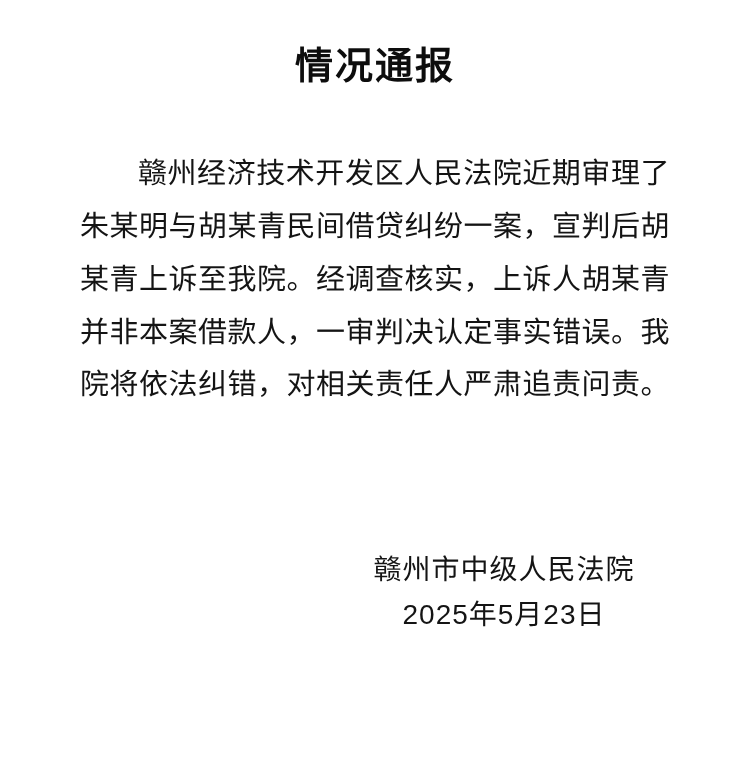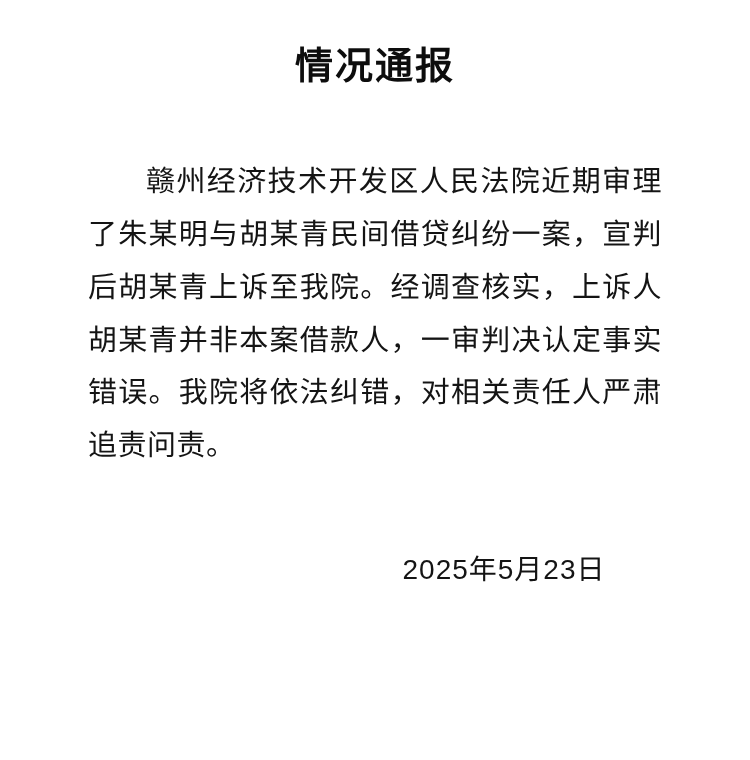--- a/index.html
+++ b/index.html
@@ -26,21 +26,21 @@
     text-align: center;
     font-size: 38px;
     font-weight: 700;
     letter-spacing: 2px;
     color: #0d0d0d;
     margin: 0;
     padding-top: 42px;
     line-height: 1.3;
   }
   .body-block {
-    margin: 16px;
+    margin: 8px;
     padding: 48px 72px 0 72px;
   }
   .body-text {
     font-size: 29px;
     line-height: 1.82;
     color: #141414;
     text-align: justify;
     text-justify: inter-character;
     text-indent: 2em;
     margin: 0;
@@ -73,16 +73,17 @@
 
 <div class="page">
 
   <h1 class="doc-title">情况通报</h1>
 
   <div class="body-block">
     <p class="body-text">赣州经济技术开发区人民法院近期审理了朱某明与胡某青民间借贷纠纷一案，宣判后胡某青上诉至我院。经调查核实，上诉人胡某青并非本案借款人，一审判决认定事实错误。我院将依法纠错，对相关责任人严肃追责问责。</p>
   </div>
 
   <div class="signature-block">
+    <div class="sign-org">赣州市中级人民法院</div>
     <div class="sign-date">2025年5月23日</div>
   </div>
 
 </div>
 
 </body></html>

